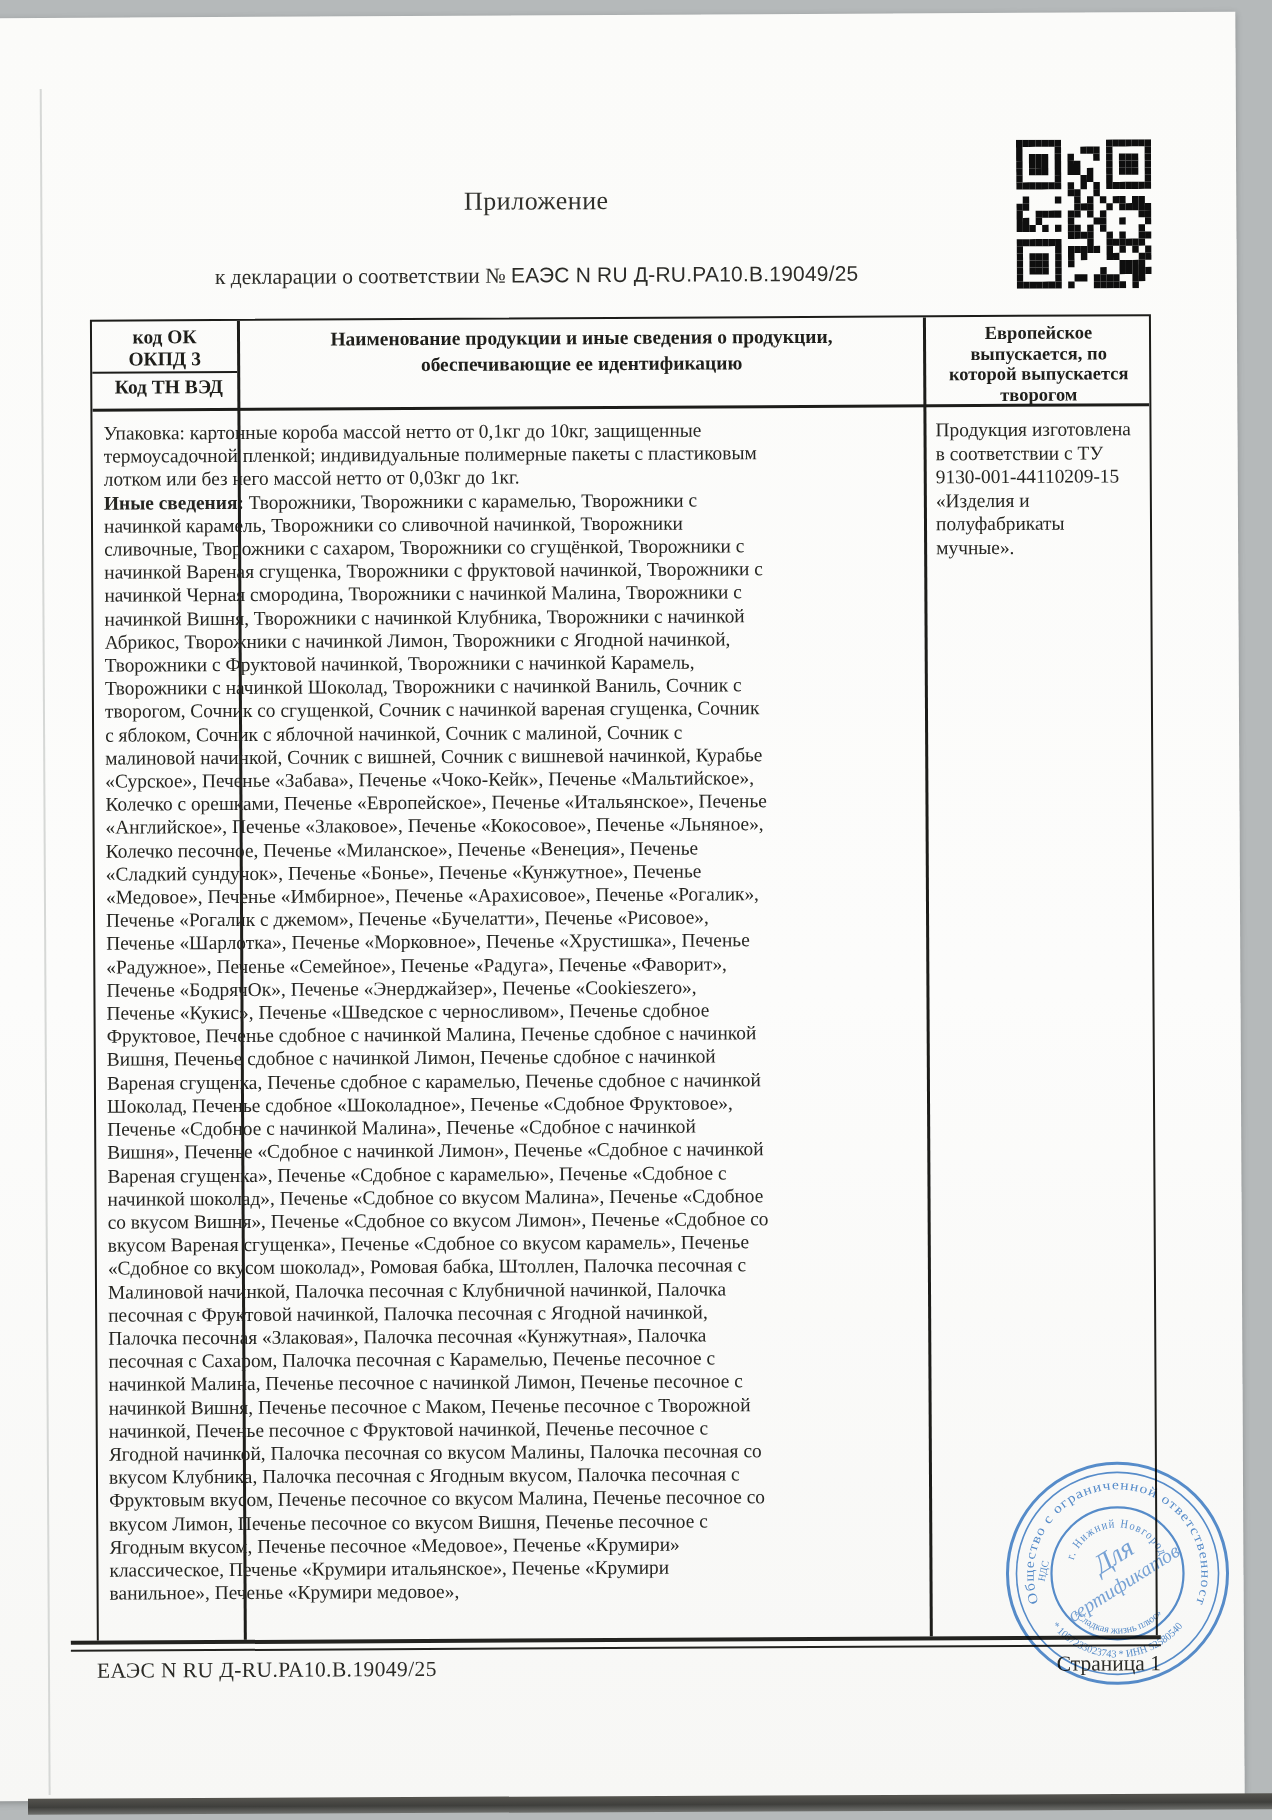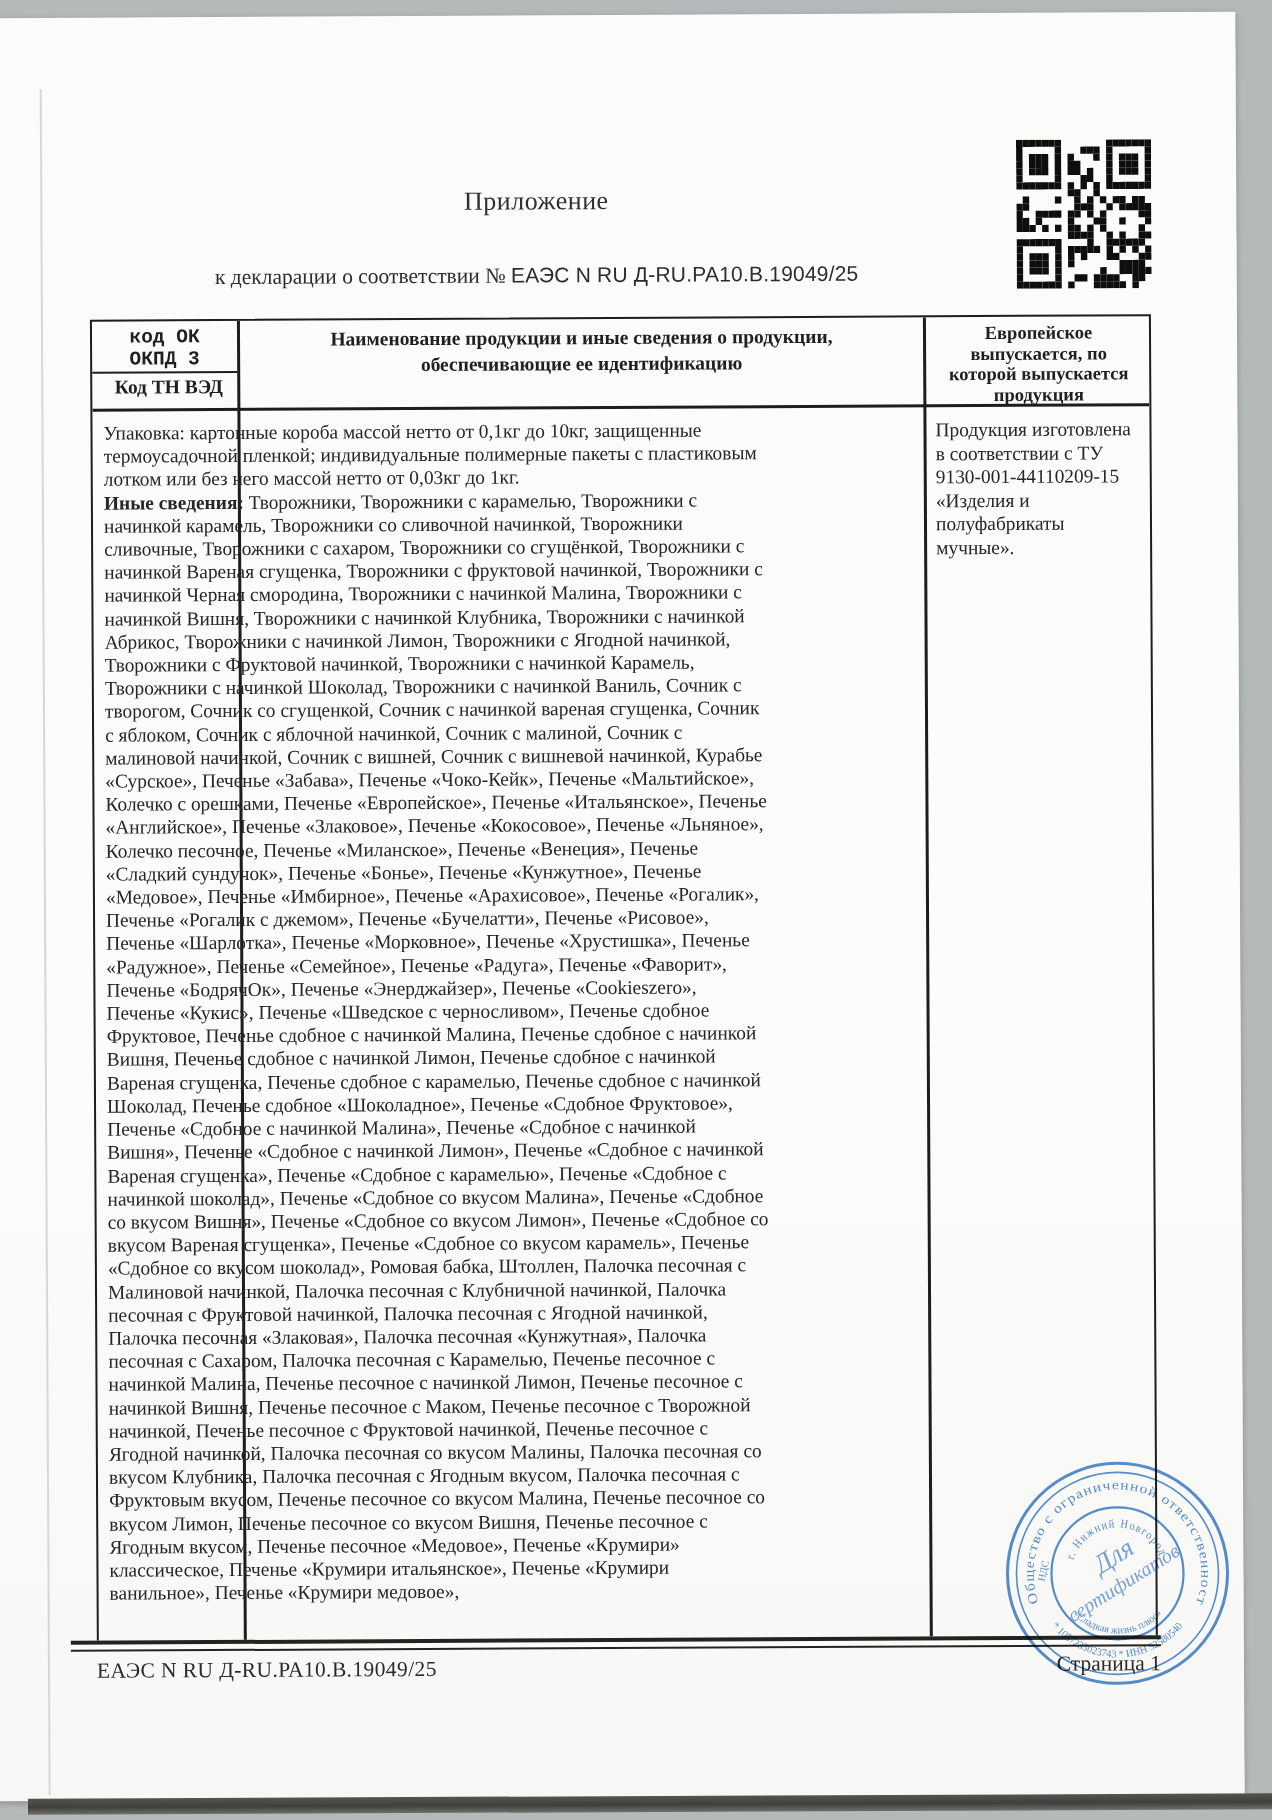--- a/index.html
+++ b/index.html
@@ -42,21 +42,21 @@
     position:absolute;left:93px;top:317px;width:1061px;height:1329px;
     border:2.5px solid #1d1d1a;box-sizing:border-box;overflow:hidden;
     color:#262622;
   }
   .vline{position:absolute;top:0;bottom:0;width:2.5px;background:#1d1d1a;}
   .v1{left:145px;}
   .v2{left:831px;}
   .h-header{position:absolute;left:0;right:0;top:87px;height:2.5px;background:#1d1d1a;}
   .h-sub{position:absolute;left:0;width:145px;top:50px;height:2px;background:#1d1d1a;}
   .hc{position:absolute;text-align:center;font-weight:bold;color:#1f1f1b;}
-  .c1h1{left:0;top:5px;width:145px;font-size:19.5px;line-height:22px;font-family:Liberation Mono, monospace;}
+  .c1h1{left:0;top:5px;width:145px;font-size:19.5px;line-height:22px;}
   .c1h2{left:0;top:55px;width:153px;font-size:19.5px;}
   .c2h{left:148px;top:6px;width:683px;font-size:19.5px;line-height:26px;}
   .c3h{left:834px;top:6px;width:225px;font-size:18.5px;line-height:20.5px;}
   .cell-main{
     position:absolute;left:11px;top:100px;width:662px;height:1222px;
     font-size:19.4px;line-height:23.2px;text-align:left;overflow:hidden;
   }
   .cell-main p{margin:0;}
   .cell-doc{
     position:absolute;left:843px;top:101px;width:208px;
@@ -334,21 +334,21 @@
 
       <div class="hc c2h">
         <div>Наименование продукции и иные сведения о продукции,</div>
         <div>обеспечивающие ее идентификацию</div>
       </div>
 
       <div class="hc c3h">
         <div>Европейское</div>
         <div>выпускается, по</div>
         <div>которой выпускается</div>
-        <div>продукция</div>
+        <div>творогом</div>
       </div>
 
       <div class="cell-main">
         <p>Упаковка: картонные короба массой нетто от 0,1кг до 10кг, защищенные термоусадочной пленкой; индивидуальные полимерные пакеты с пластиковым лотком или без него массой нетто от 0,03кг до 1кг.</p>
         <p><b>Иные сведения:</b><span> Творожники, Творожники с карамелью, Творожники с начинкой карамель, Творожники со сливочной начинкой, Творожники сливочные, Творожники с сахаром, Творожники со сгущёнкой, Творожники с начинкой Вареная сгущенка, Творожники с фруктовой начинкой, Творожники с начинкой Черная смородина, Творожники с начинкой Малина, Творожники с начинкой Вишня, Творожники с начинкой Клубника, Творожники с начинкой Абрикос, Творожники с начинкой Лимон, Творожники с Ягодной начинкой, Творожники с Фруктовой начинкой, Творожники с начинкой Карамель, Творожники с начинкой Шоколад, Творожники с начинкой Ваниль, Сочник с творогом, Сочник со сгущенкой, Сочник с начинкой вареная сгущенка, Сочник с яблоком, Сочник с яблочной начинкой, Сочник с малиной, Сочник с малиновой начинкой, Сочник с вишней, Сочник с вишневой начинкой, Курабье «Сурское», Печенье «Забава», Печенье «Чоко-Кейк», Печенье «Мальтийское», Колечко с орешками, Печенье «Европейское», Печенье «Итальянское», Печенье «Английское», Печенье «Злаковое», Печенье «Кокосовое», Печенье «Льняное», Колечко песочное, Печенье «Миланское», Печенье «Венеция», Печенье «Сладкий сундучок», Печенье «Бонье», Печенье «Кунжутное», Печенье «Медовое», Печенье «Имбирное», Печенье «Арахисовое», Печенье «Рогалик», Печенье «Рогалик с джемом», Печенье «Бучелатти», Печенье «Рисовое», Печенье «Шарлотка», Печенье «Морковное», Печенье «Хрустишка», Печенье «Радужное», Печенье «Семейное», Печенье «Радуга», Печенье «Фаворит», Печенье «БодрячОк», Печенье «Энерджайзер», Печенье «Cookieszero», Печенье «Кукис», Печенье «Шведское с черносливом», Печенье сдобное Фруктовое, Печенье сдобное с начинкой Малина, Печенье сдобное с начинкой Вишня, Печенье сдобное с начинкой Лимон, Печенье сдобное с начинкой Вареная сгущенка, Печенье сдобное с карамелью, Печенье сдобное с начинкой Шоколад, Печенье сдобное «Шоколадное», Печенье «Сдобное Фруктовое», Печенье «Сдобное с начинкой Малина», Печенье «Сдобное с начинкой Вишня», Печенье «Сдобное с начинкой Лимон», Печенье «Сдобное с начинкой Вареная сгущенка», Печенье «Сдобное с карамелью», Печенье «Сдобное с начинкой шоколад», Печенье «Сдобное со вкусом Малина», Печенье «Сдобное со вкусом Вишня», Печенье «Сдобное со вкусом Лимон», Печенье «Сдобное со вкусом Вареная сгущенка», Печенье «Сдобное со вкусом карамель», Печенье «Сдобное со вкусом шоколад», Ромовая бабка, Штоллен, Палочка песочная с Малиновой начинкой, Палочка песочная с Клубничной начинкой, Палочка песочная с Фруктовой начинкой, Палочка песочная с Ягодной начинкой, Палочка песочная «Злаковая», Палочка песочная «Кунжутная», Палочка песочная с Сахаром, Палочка песочная с Карамелью, Печенье песочное с начинкой Малина, Печенье песочное с начинкой Лимон, Печенье песочное с начинкой Вишня, Печенье песочное с Маком, Печенье песочное с Творожной начинкой, Печенье песочное с Фруктовой начинкой, Печенье песочное с Ягодной начинкой, Палочка песочная со вкусом Малины, Палочка песочная со вкусом Клубника, Палочка песочная с Ягодным вкусом, Палочка песочная с Фруктовым вкусом, Печенье песочное со вкусом Малина, Печенье песочное со вкусом Лимон, Печенье песочное со вкусом Вишня, Печенье песочное с Ягодным вкусом, Печенье песочное «Медовое», Печенье «Крумири» классическое, Печенье «Крумири итальянское», Печенье «Крумири ванильное», Печенье «Крумири медовое»,</span></p>
       </div>
 
       <div class="cell-doc">Продукция изготовлена в соответствии с ТУ 9130-001-44110209-15 «Изделия и полуфабрикаты мучные».</div>
     </div>
 

